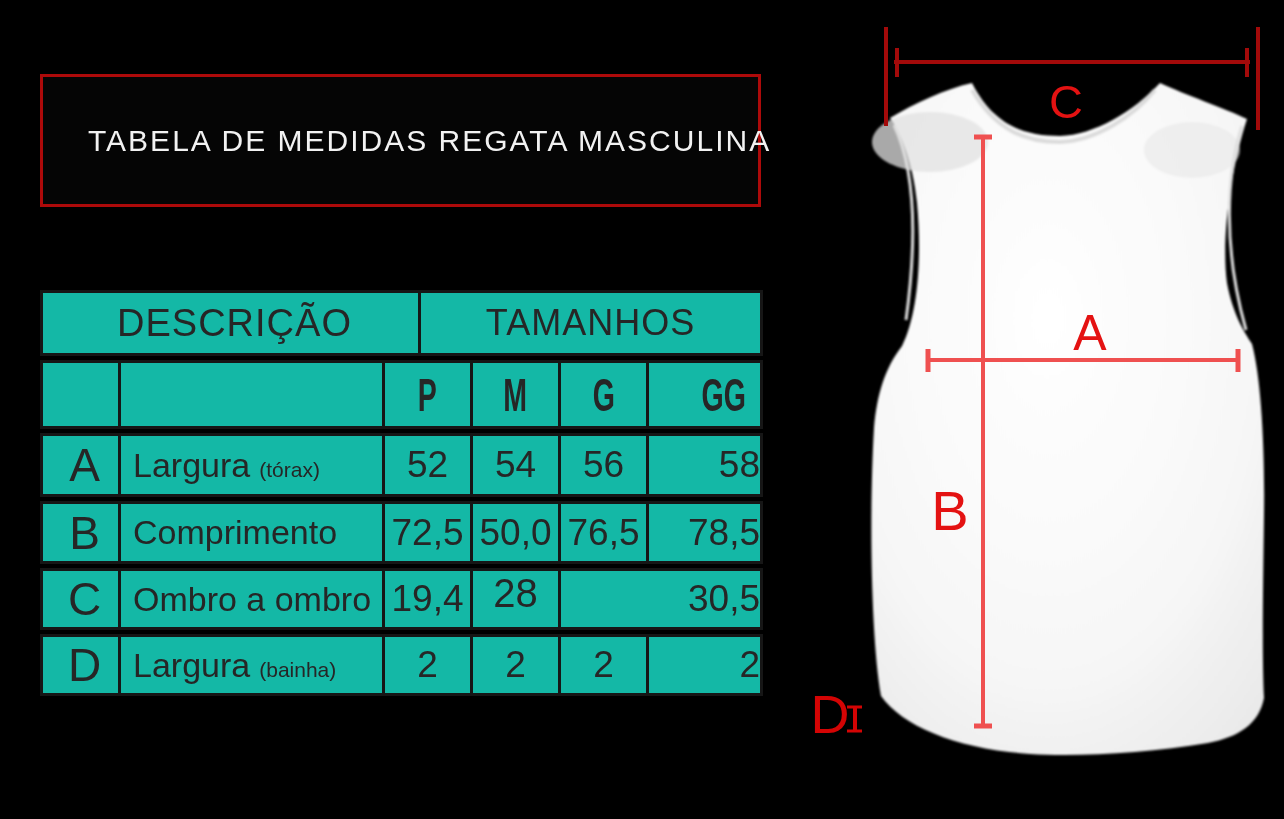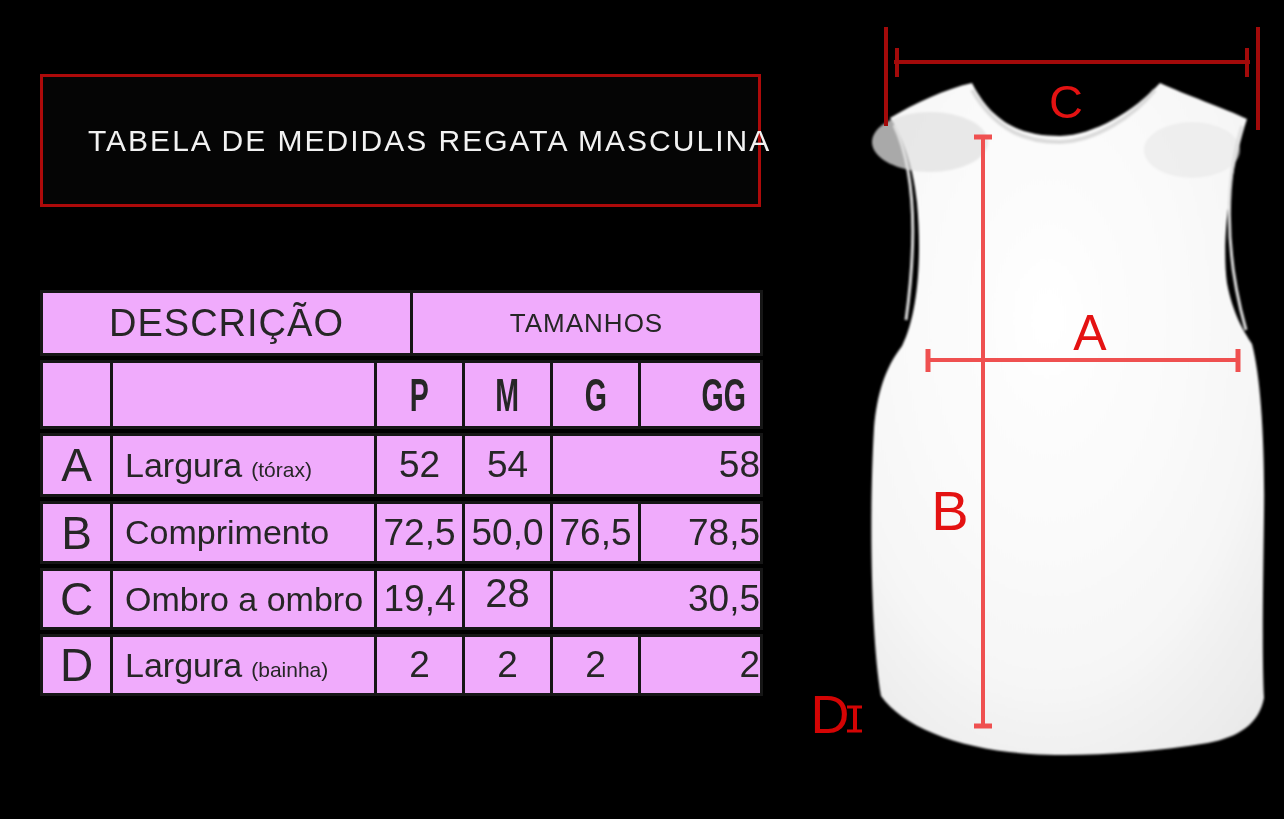--- a/index.html
+++ b/index.html
@@ -7,29 +7,29 @@
          font-family:"Liberation Sans",sans-serif;}
 
   
   .title-box{position:absolute;left:40px;top:74px;width:721px;height:133px;
              box-sizing:border-box;border:3px solid #ad0a0a;background:#050505;
              display:flex;flex-direction:column;justify-content:center;padding-left:45px;}
   .title-line{color:#f2f2f2;font-size:30px;letter-spacing:2px;line-height:38px;white-space:nowrap;}
 
   
   .size-table{position:absolute;left:40px;top:290px;width:723px;}
-  .trow{display:flex;box-sizing:border-box;background:#f0abfc;border:3px solid #161616;}
+  .trow{display:flex;box-sizing:border-box;background:#14b8a6;border:3px solid #161616;padding-left:8px;}
   .trow + .trow{margin-top:4px;}
   .r1{height:66px;} .r2{height:69px;} .ra{height:64px;} .rb{height:63px;}
   .rc{height:62px;} .rd{height:62px;}
   .cell{box-sizing:border-box;display:flex;align-items:center;justify-content:center;
         color:#262626;overflow:hidden;}
   .cell + .cell{border-left:3px solid #161616;}
   .c-desc-h{width:367px;font-size:38px;letter-spacing:1px;}
-  .c-sizes-h{flex:1;font-size:26px;letter-spacing:1px;}
+  .c-sizes-h{flex:1;font-size:36px;letter-spacing:1px;}
   .c-letter{width:67px;font-size:46px;}
   .c-desc{width:264px;justify-content:flex-start;padding-left:12px;}
   .c-val{width:88px;}
   .c-val.last{flex:1;justify-content:flex-end;}
   .desc-wrap{white-space:nowrap;}
   .desc-main{font-size:34px;}
   .desc-note{font-size:21px;margin-left:9px;}
   .vtext{font-size:37px;}
   .vtext.up{position:relative;top:-6px;font-size:40px;}
   .narrow{display:inline-block;font-weight:700;font-size:46px;transform:scaleX(0.62);}
@@ -74,20 +74,23 @@
     <div class="trow ra">
       <div class="cell c-letter">A</div>
       <div class="cell c-desc">
         <div class="desc-wrap"><span class="desc-main">Largura</span><span class="desc-note">(tórax)</span></div>
       </div>
       <div class="cell c-val">
           <span class="vtext">52</span>
         </div>
       <div class="cell c-val">
           <span class="vtext">54</span>
+        </div>
+      <div class="cell c-val">
+          <span class="vtext">56</span>
         </div>
       <div class="cell c-val last">
           <span class="vtext">58</span>
         </div>
     </div>
 
     <div class="trow rb">
       <div class="cell c-letter">B</div>
       <div class="cell c-desc">
         <div class="desc-wrap"><span class="desc-main">Comprimento</span><span class="desc-note"></span></div>

